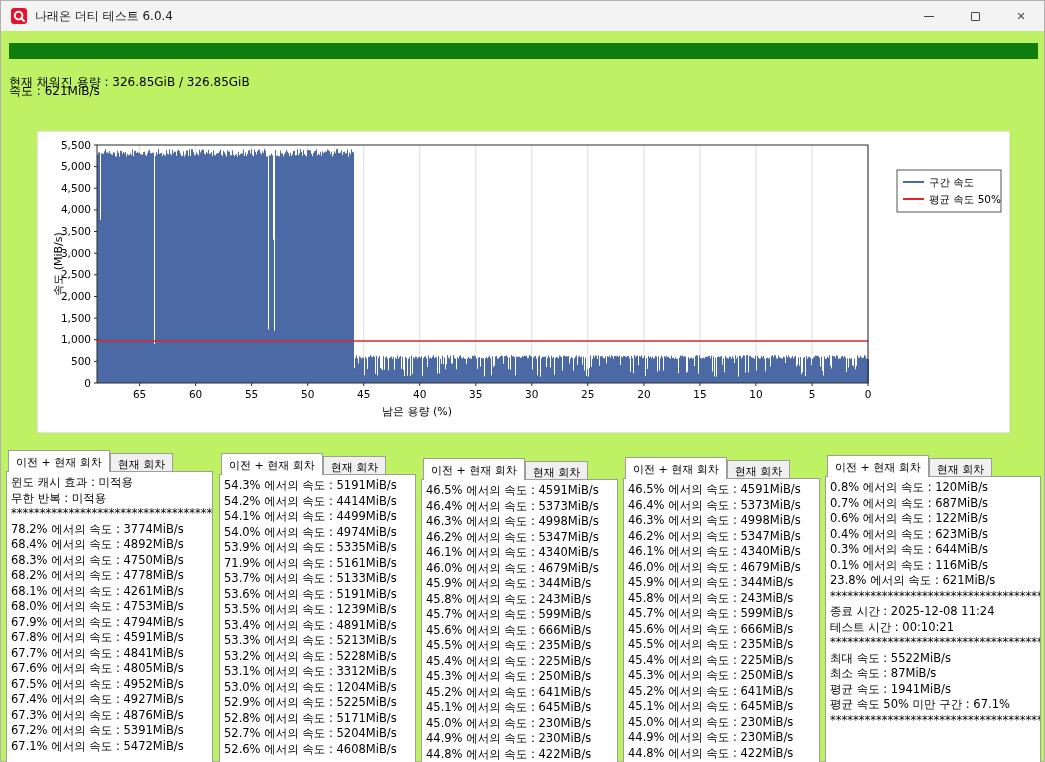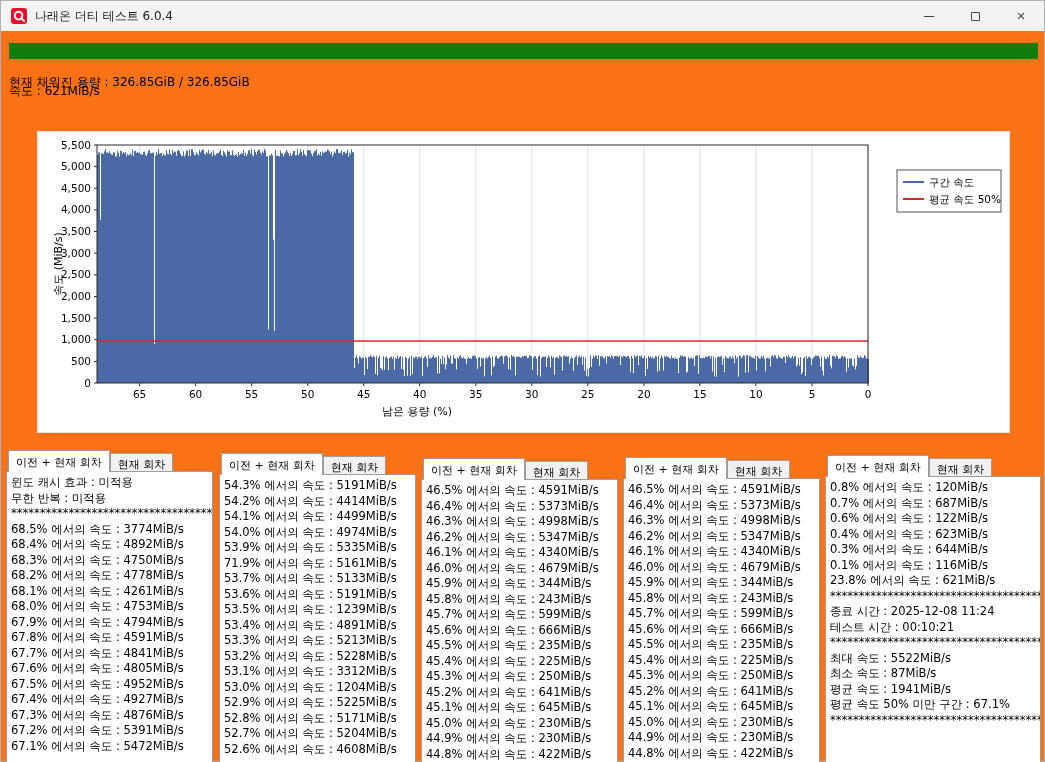--- a/index.html
+++ b/index.html
@@ -1,21 +1,21 @@
 <!DOCTYPE html>
 <html><head>
 <meta charset="utf-8">
 <style>
   * { margin:0; padding:0; box-sizing:border-box; }
   html,body { width:1045px; height:762px; overflow:hidden; }
   body {
     font-family:"DejaVu Sans","Liberation Sans",sans-serif;
     background:#f0f0f0; color:#000; position:relative; font-size:12px;
   }
-  .window { position:absolute; inset:0; border:1px solid #b0b0b0; background:#f97316; }
+  .window { position:absolute; inset:0; border:1px solid #b0b0b0; background:#bef264; }
 
   
   .titlebar { position:absolute; top:0; left:0; right:0; height:30px; background:#f3f3f3;
               display:flex; align-items:center; }
   .app-icon { width:16px; height:16px; margin:0 8px 0 10px; flex:0 0 auto; }
   .title-text { font-size:12px; color:#1b1b1b; }
   .win-controls { margin-left:auto; display:flex; height:30px; }
   .win-btn { width:46px; height:30px; display:flex; align-items:center; justify-content:center; cursor:default; }
   .glyph-min { width:10px; height:0; border-top:1px solid #444; }
   .glyph-max { width:9px; height:9px; border:1px solid #444; border-radius:1px; }
@@ -168,21 +168,21 @@
   <div class="panels" id="panels">
   <div class="panel">
     <div class="tabs">
       <div class="tab sel">이전 + 현재 회차</div>
       <div class="tab">현재 회차</div>
     </div>
     <div class="panel-body">
           <div class="row">윈도 캐시 효과 : 미적용</div>
           <div class="row">무한 반복 : 미적용</div>
           <div class="row">****************************************</div>
-          <div class="row">68.5% 에서의 속도 : 3774MiB/s</div>
+          <div class="row">78.2% 에서의 속도 : 3774MiB/s</div>
           <div class="row">68.4% 에서의 속도 : 4892MiB/s</div>
           <div class="row">68.3% 에서의 속도 : 4750MiB/s</div>
           <div class="row">68.2% 에서의 속도 : 4778MiB/s</div>
           <div class="row">68.1% 에서의 속도 : 4261MiB/s</div>
           <div class="row">68.0% 에서의 속도 : 4753MiB/s</div>
           <div class="row">67.9% 에서의 속도 : 4794MiB/s</div>
           <div class="row">67.8% 에서의 속도 : 4591MiB/s</div>
           <div class="row">67.7% 에서의 속도 : 4841MiB/s</div>
           <div class="row">67.6% 에서의 속도 : 4805MiB/s</div>
           <div class="row">67.5% 에서의 속도 : 4952MiB/s</div>

